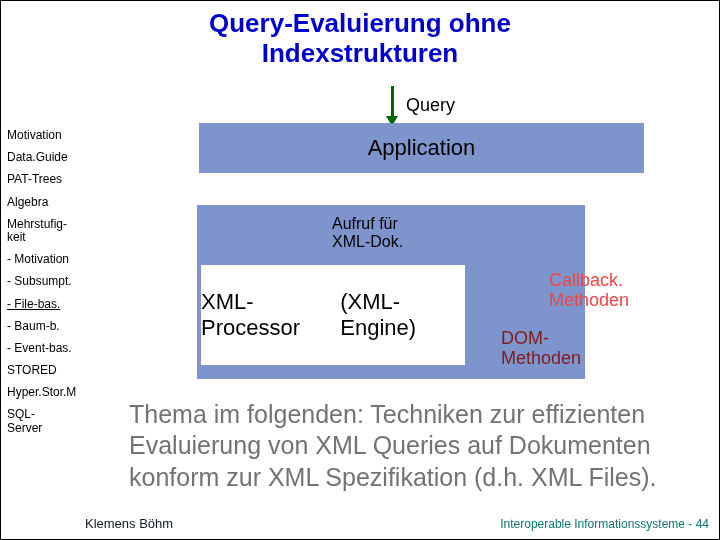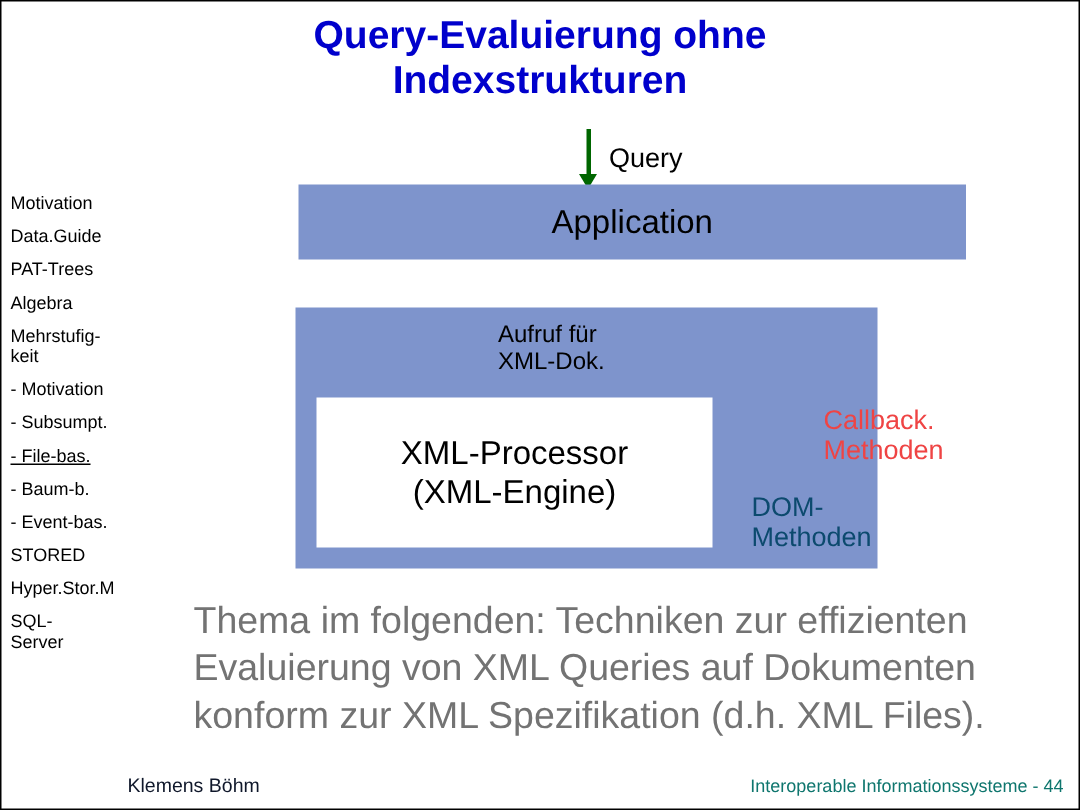--- a/index.html
+++ b/index.html
@@ -84,47 +84,47 @@
   .xml-box-outer {
     position: absolute;
     left: 196px;
     top: 204px;
     width: 388px;
     height: 174px;
     background: #7e94cc;
   }
   .xml-box-inner {
     position: absolute;
-    left: 210px;
+    left: 200px;
     top: 264px;
     width: 264px;
     height: 100px;
     background: #ffffff;
     display: flex;
-    flex-direction: column;
+    flex-direction: row;
     align-items: center;
     justify-content: center;
     font-size: 22px;
     color: #000;
   }
   .callback-label {
     position: absolute;
     left: 500px;
     top: 270px;
     font-size: 18px;
     color: #ef4444;
     line-height: 1.1;
     margin-left: 48px;
   }
   .dom-label {
     position: absolute;
     left: 500px;
     top: 328px;
     font-size: 18px;
-    color: #0c4a6e;
+    color: #7f1d1d;
     line-height: 1.1;
   }
   .thema-text {
     position: absolute;
     left: 128px;
     top: 398px;
     width: 580px;
     font-size: 25px;
     color: #737373;
     line-height: 1.25;

